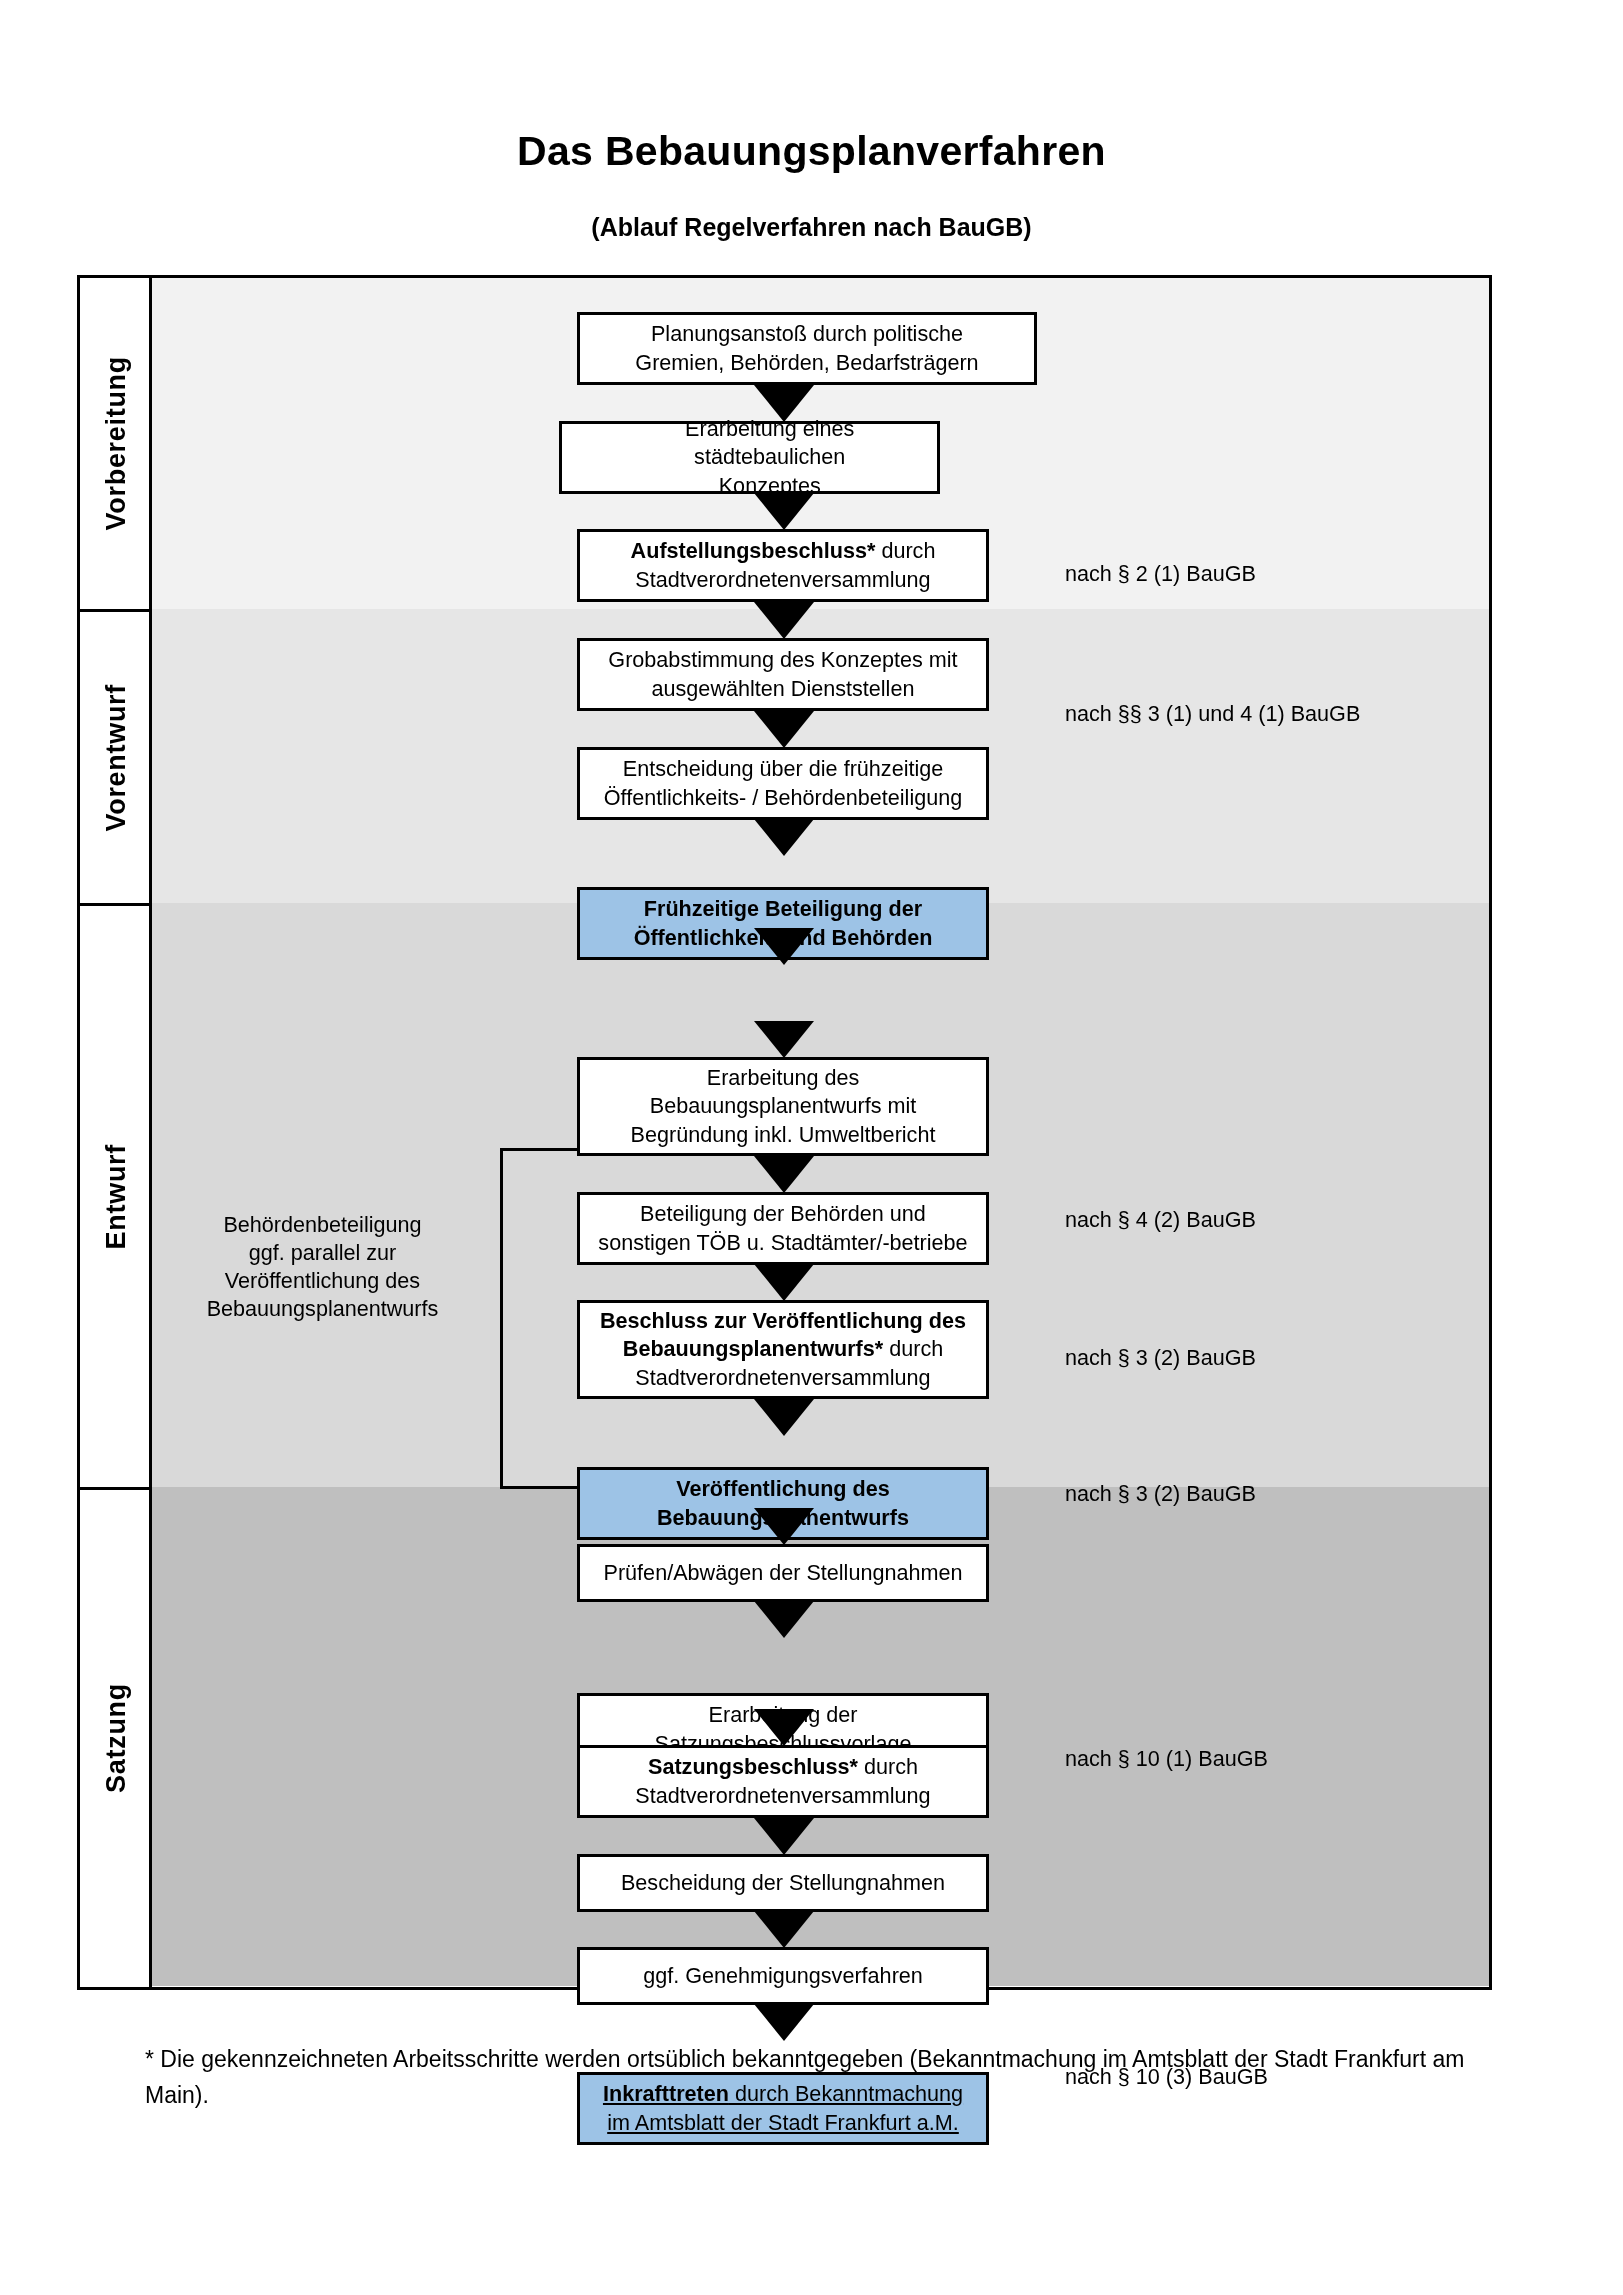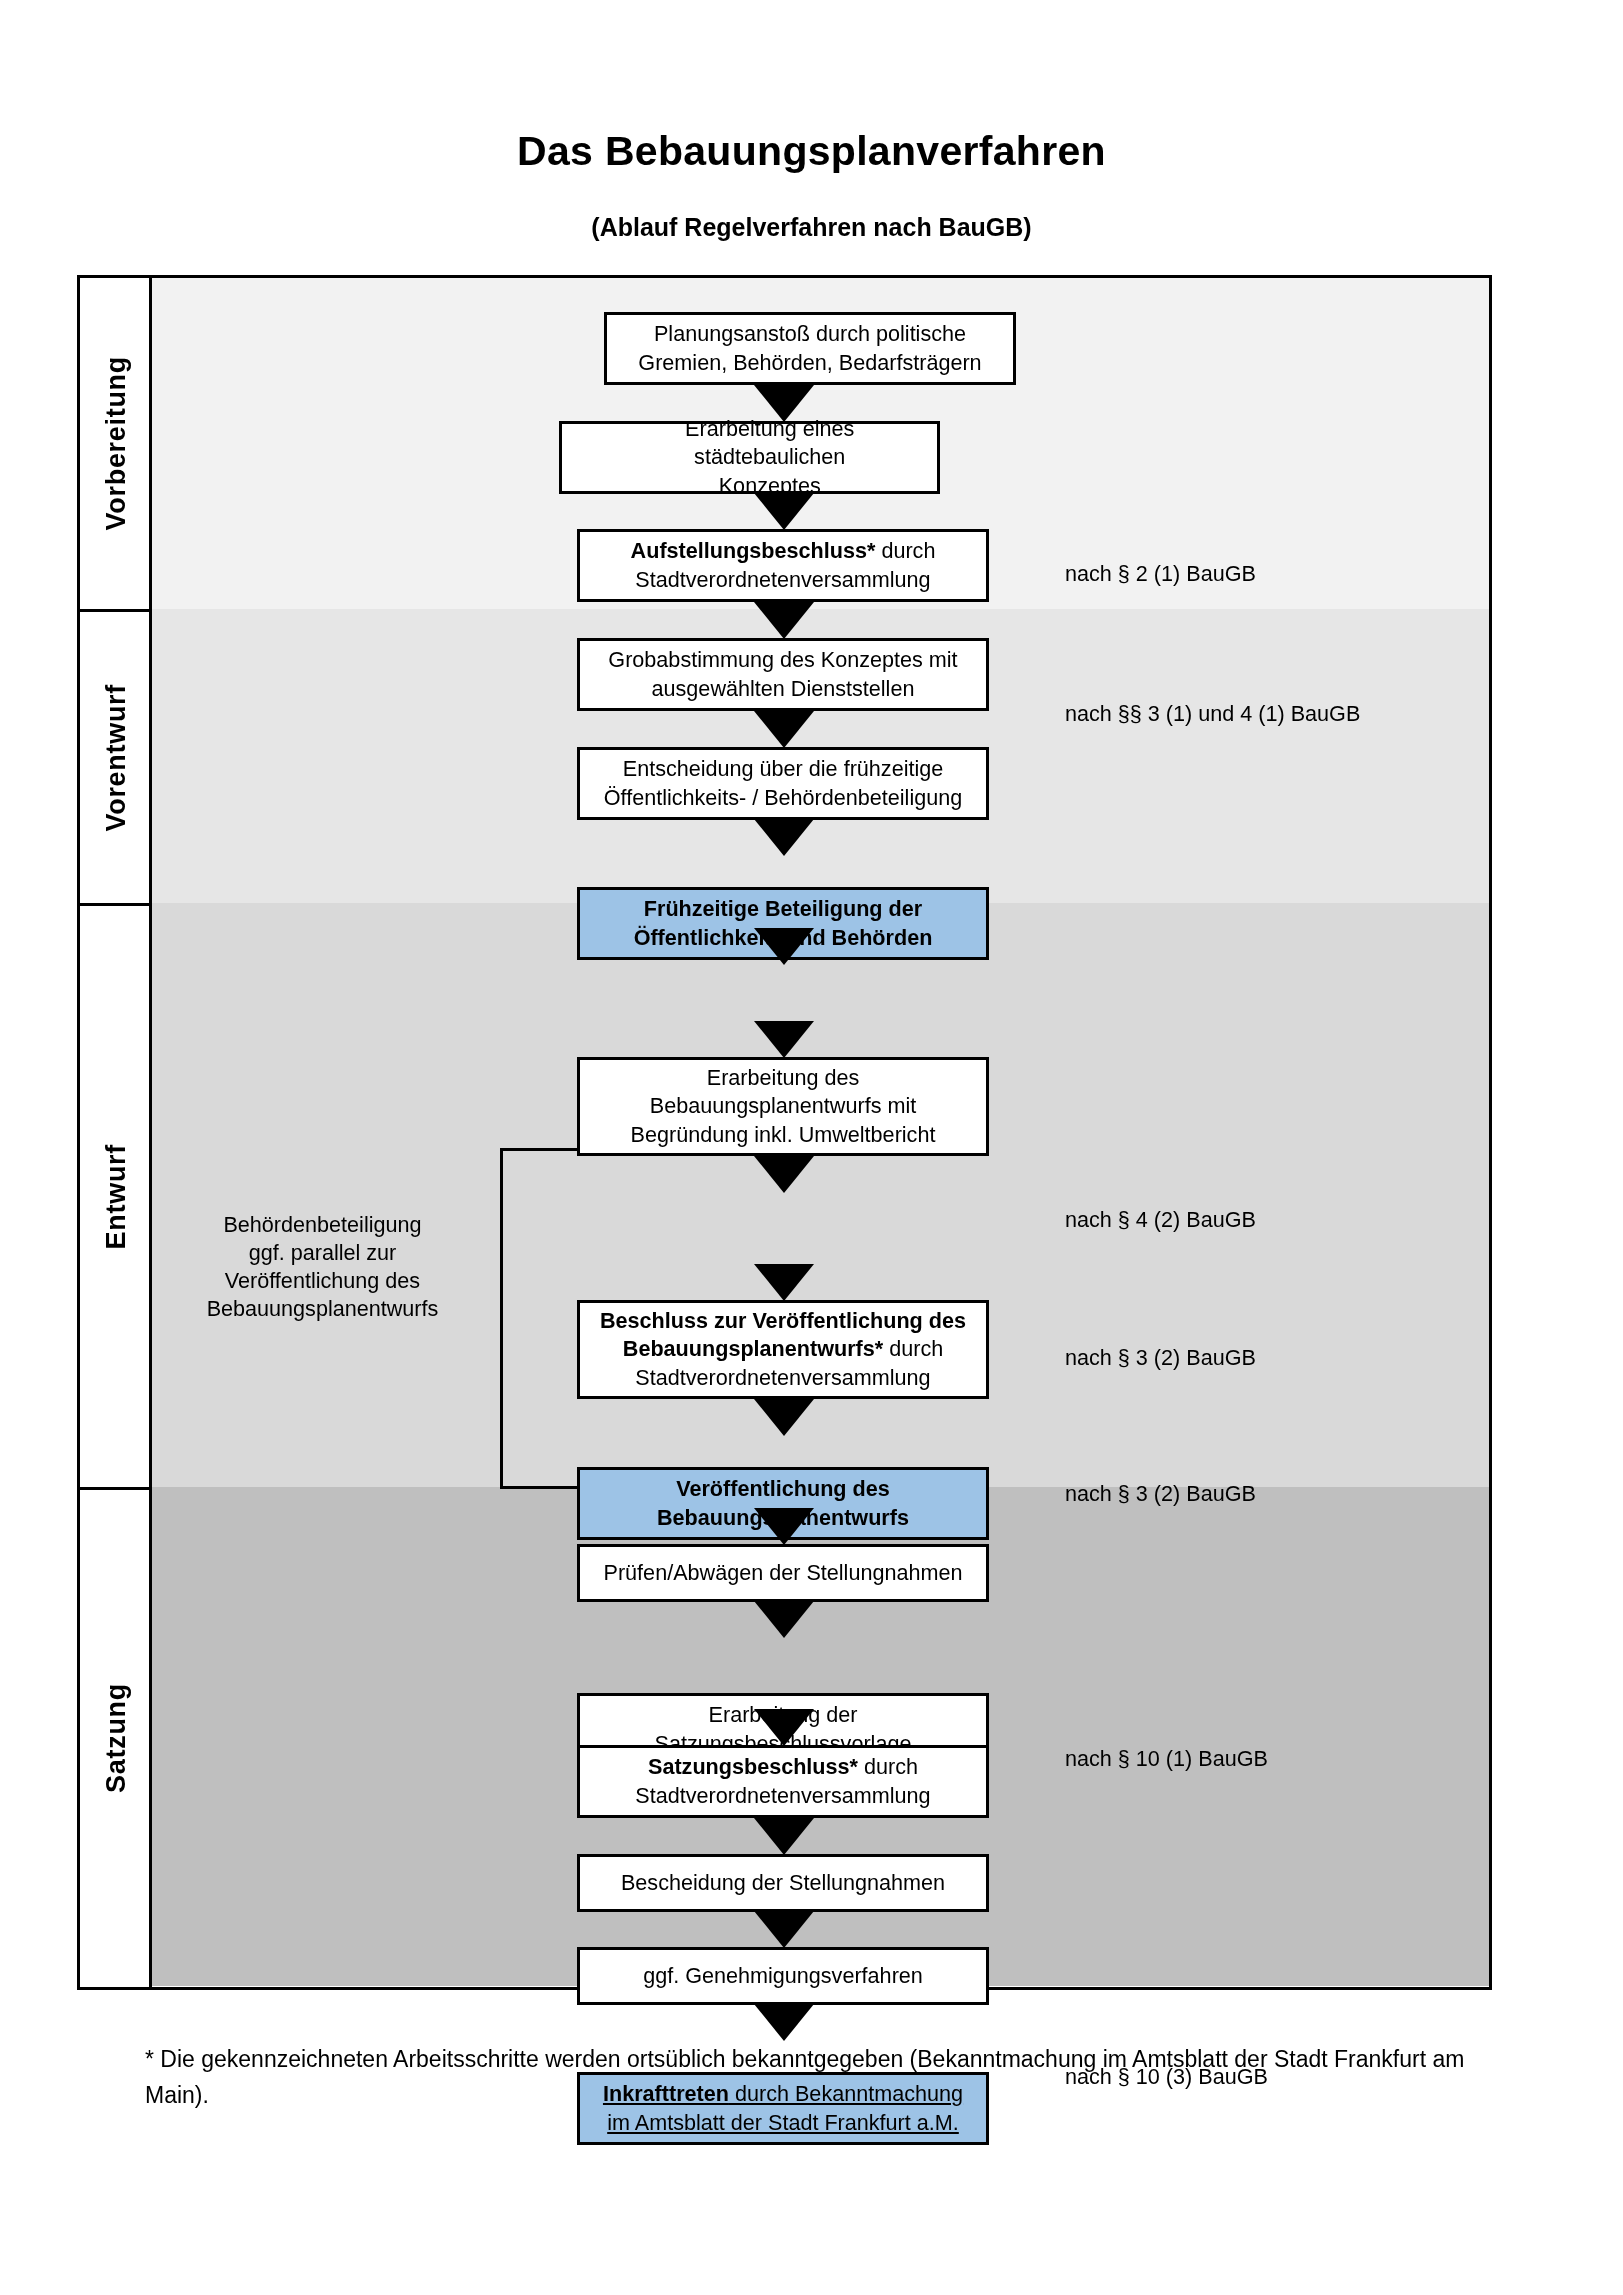--- a/index.html
+++ b/index.html
@@ -135,21 +135,21 @@
       <div class="labelcell" style="top:1212px;height:496px;">
         <span class="vtext">Satzung</span>
       </div>
     </div>
 
     <div class="conn-h" style="left:420px;top:870px;width:101px;"></div>
     <div class="conn-v" style="left:420px;top:870px;height:341px;"></div>
     <div class="conn-h" style="left:420px;top:1208px;width:85px;"></div>
     <div class="conn-head" style="left:501px;top:1195px;"></div>
 
-    <div class="pbox" style="left:524px;top:34px;width:412px;height:73px;">
+    <div class="pbox" style="left:497px;top:34px;width:460px;height:73px;">
       <span>
         <span>Planungsanstoß durch politische</span><br><span>Gremien, Behörden, Bedarfsträgern</span>
       </span>
     </div>
     <div class="arrow" style="left:674px;top:107px;"></div>
 
     <div class="pbox" style="left:479px;top:143px;width:381px;height:73px;padding-left:47px;">
       <span>
         <span>Erarbeitung eines städtebaulichen</span><br><span>Konzeptes</span>
       </span>
@@ -186,20 +186,25 @@
 
     <div class="arrow" style="left:674px;top:743px;"></div>
 
     <div class="pbox" style="left:497px;top:779px;width:412px;height:99px;">
       <span>
         <span>Erarbeitung des</span><br><span>Bebauungsplanentwurfs mit</span><br><span>Begründung inkl. Umweltbericht</span>
       </span>
     </div>
     <div class="arrow" style="left:674px;top:878px;"></div>
 
+    <div class="pbox" style="left:497px;top:914px;width:412px;height:73px;">
+      <span>
+        <span>Beteiligung der Behörden und</span><br><span>sonstigen TÖB u. Stadtämter/-betriebe</span>
+      </span>
+    </div>
     <div class="arrow" style="left:674px;top:986px;"></div>
 
     <div class="pbox" style="left:497px;top:1022px;width:412px;height:99px;">
       <span>
         <b>Beschluss zur Veröffentlichung des Bebauungsplanentwurfs*</b><span> durch</span><br><span>Stadtverordnetenversammlung</span>
       </span>
     </div>
     <div class="arrow" style="left:674px;top:1121px;"></div>
 
     <div class="pbox blue" style="left:497px;top:1157px;width:412px;height:73px;">

